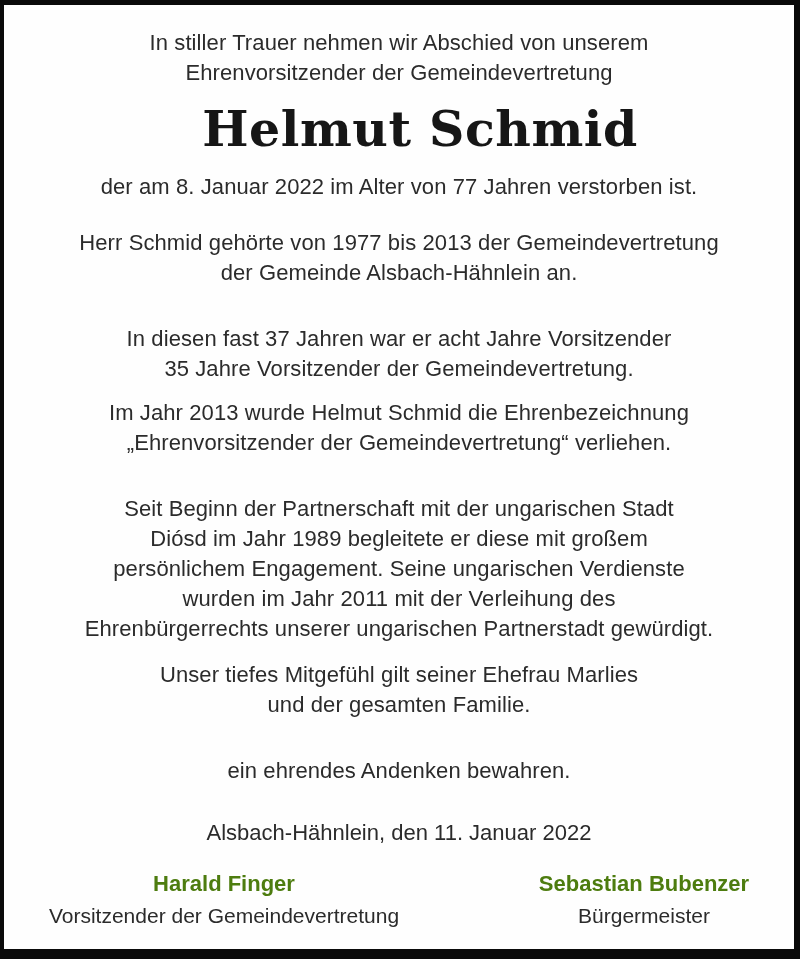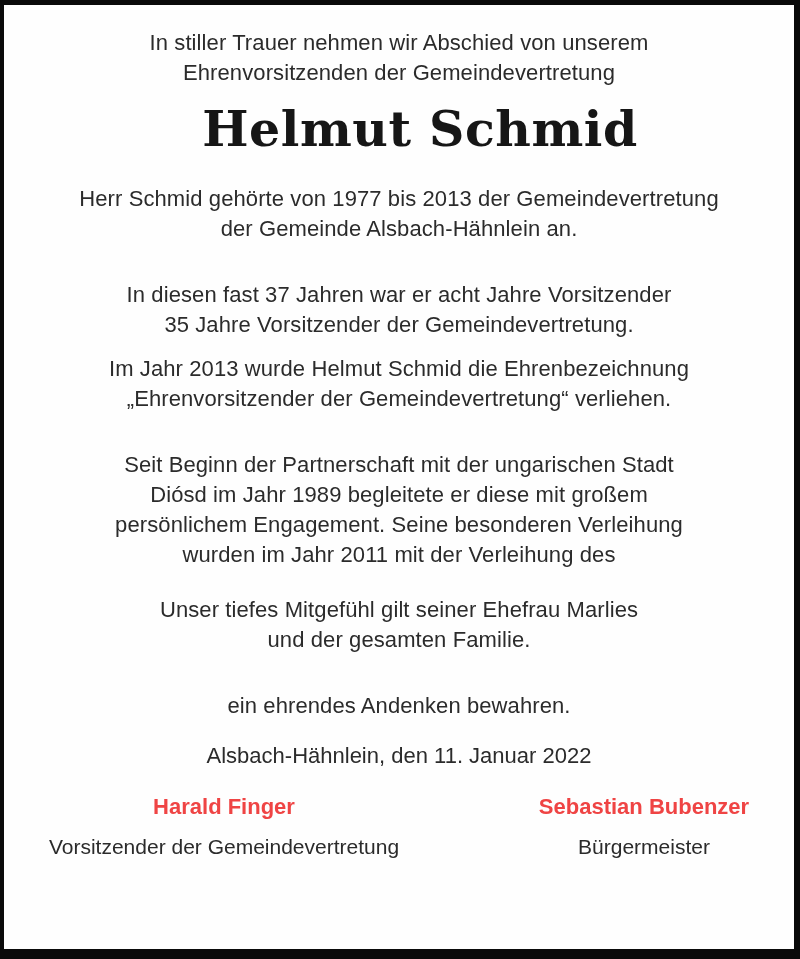--- a/index.html
+++ b/index.html
@@ -40,79 +40,81 @@
   }
   .subtitle {
     margin-top: 14px;
     font-size: 22px;
     line-height: 30px;
   }
   .para { margin-top: 19px; }
   .para.m24 { margin-top: 26px; }
   .para.m20 { margin-top: 36px; }
   .para.m14 { margin-top: 14px; }
-  .para.m16 { margin-top: 25px; }
+  .para.m16 { margin-top: 16px; }
   .dateline {
-    margin-top: 20px;
+    margin-top: 32px;
     font-size: 22px;
     line-height: 30px;
   }
   .signatures {
     margin-top: 21px;
     display: flex;
     justify-content: space-between;
     padding-left: 20px;
   }
   .sig-left  { width: 400px; }
   .sig-right { width: 300px; }
   .sig-name {
     font-weight: 700;
     font-size: 22px;
     line-height: 30px;
-    margin-bottom: 11px;
-    color: #ef4444;
+    margin-bottom: 3px;
+    color: #4d7c0f;
   }
   .sig-role {
     font-size: 21px;
     line-height: 28px;
   }
 </style>
 </head>
 <body>
 
 <div class="page">
 
   <div class="intro">
       <div class="line">In stiller Trauer nehmen wir Abschied von unserem</div>
-      <div class="line">Ehrenvorsitzenden der Gemeindevertretung</div>
+      <div class="line">Ehrenvorsitzender der Gemeindevertretung</div>
     </div>
 
   <h1 class="name">Helmut Schmid</h1>
 
+  <div class="subtitle line">der am 8. Januar 2022 im Alter von 77 Jahren verstorben ist.</div>
 
   <div class="para m24">
       <div class="line">Herr Schmid gehörte von 1977 bis 2013 der Gemeindevertretung</div>
       <div class="line">der Gemeinde Alsbach-Hähnlein an.</div>
     </div>
 
   <div class="para m20">
       <div class="line">In diesen fast 37 Jahren war er acht Jahre Vorsitzender</div>
       <div class="line">35 Jahre Vorsitzender der Gemeindevertretung.</div>
     </div>
 
   <div class="para m14">
       <div class="line">Im Jahr 2013 wurde Helmut Schmid die Ehrenbezeichnung</div>
       <div class="line">„Ehrenvorsitzender der Gemeindevertretung“ verliehen.</div>
     </div>
 
   <div class="para m20">
       <div class="line">Seit Beginn der Partnerschaft mit der ungarischen Stadt</div>
       <div class="line">Diósd im Jahr 1989 begleitete er diese mit großem</div>
-      <div class="line">persönlichem Engagement. Seine besonderen Verleihung</div>
+      <div class="line">persönlichem Engagement. Seine ungarischen Verdienste</div>
       <div class="line">wurden im Jahr 2011 mit der Verleihung des</div>
+      <div class="line">Ehrenbürgerrechts unserer ungarischen Partnerstadt gewürdigt.</div>
     </div>
 
   <div class="para m16">
       <div class="line">Unser tiefes Mitgefühl gilt seiner Ehefrau Marlies</div>
       <div class="line">und der gesamten Familie.</div>
     </div>
 
   <div class="para m20">
       <div class="line">ein ehrendes Andenken bewahren.</div>
     </div>

